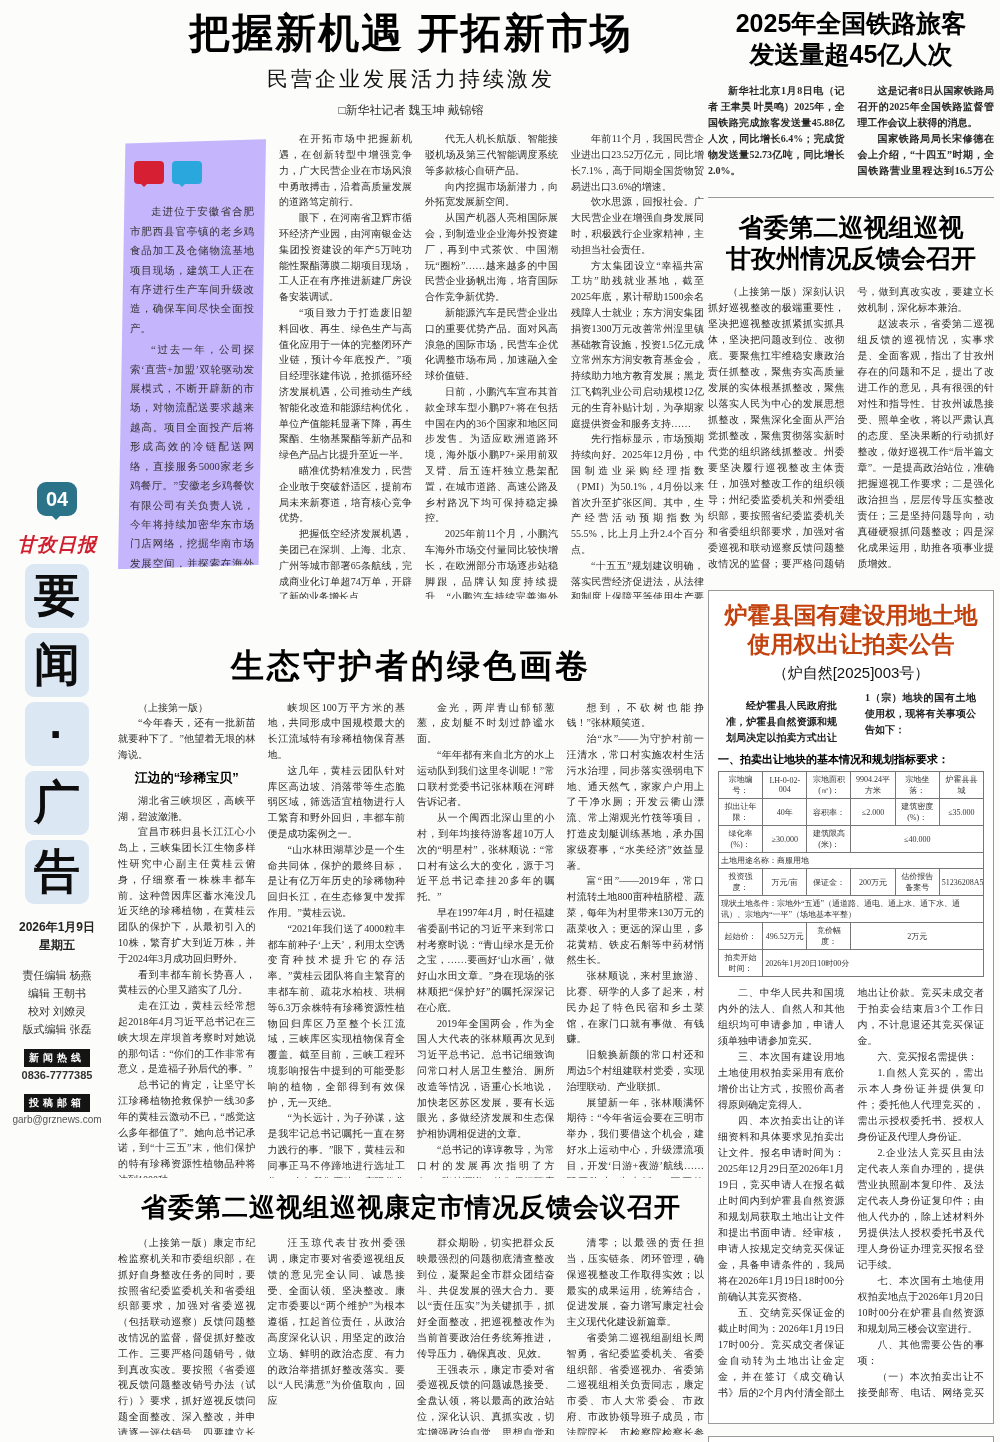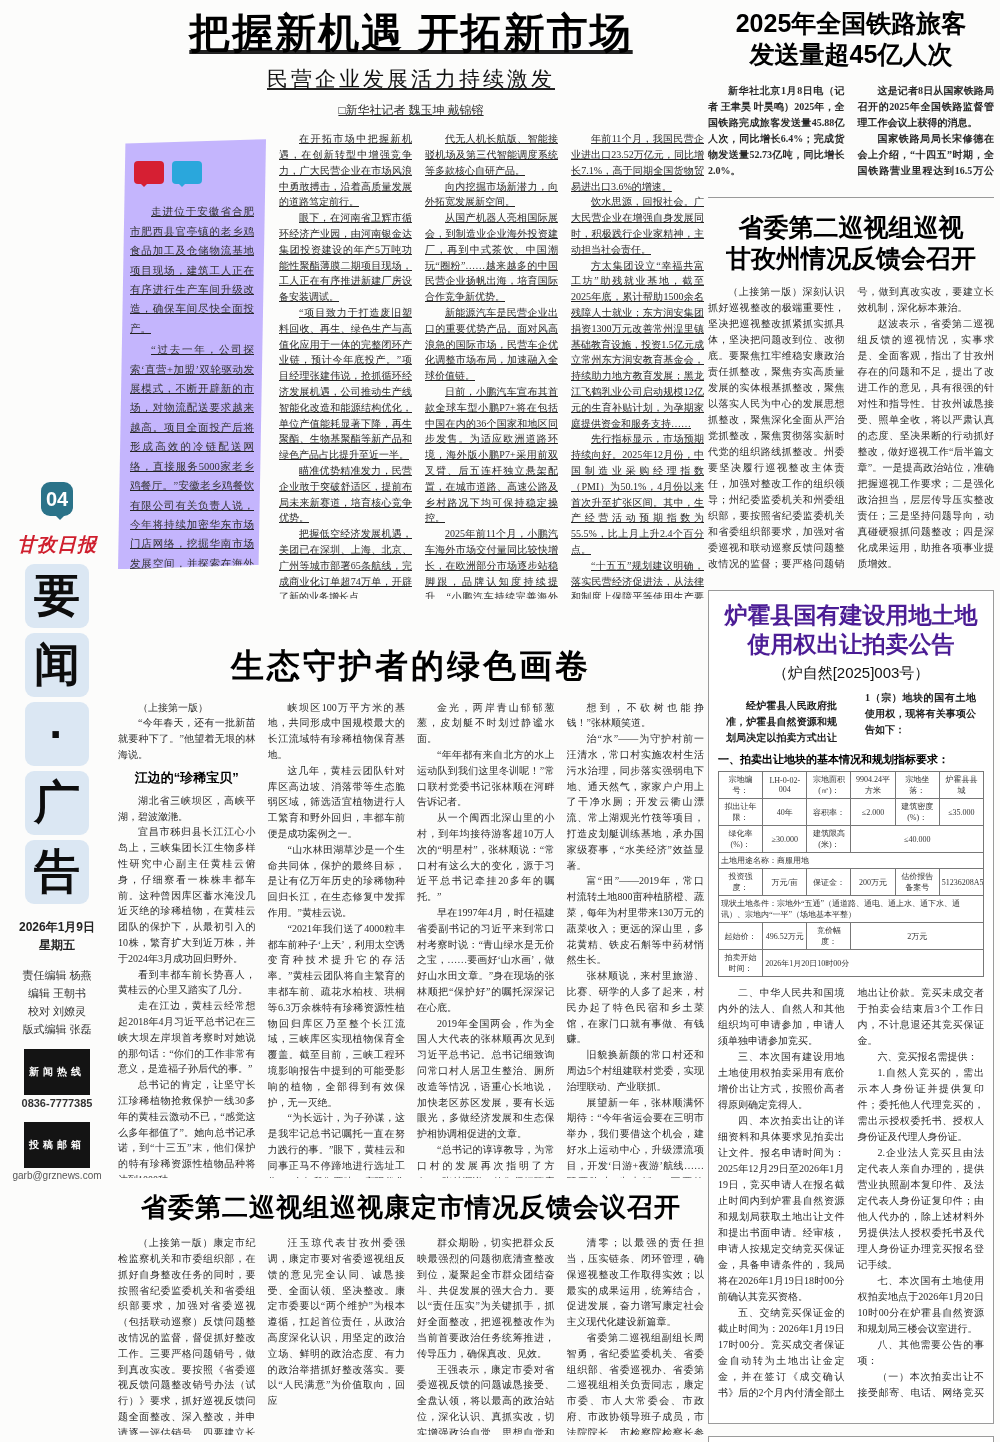--- a/index.html
+++ b/index.html
@@ -1,42 +1,42 @@
 <!DOCTYPE html>
 <html><head>
 <meta charset="utf-8">
 <style>
   html,body{margin:0;padding:0;background:#e9e9e9;}
   .page{position:relative;width:1000px;height:1442px;margin:0 auto;background:#fcfcfb;
         font-family:"Liberation Serif",serif;color:#222;overflow:hidden;}
   
   .sidebar{position:absolute;left:0;top:0;width:114px;height:100%;padding-top:482px;
            box-sizing:border-box;text-align:center;}
-  .page-badge{width:32px;height:34px;margin:0 auto;background:#2b7389;color:#fff;border-radius:9px;
+  .page-badge{width:40px;height:34px;margin:0 auto;background:#2b7389;color:#fff;border-radius:9px;
         font:700 20px/34px "Liberation Sans",sans-serif;position:relative;}
   .page-badge:after{content:"";position:absolute;left:14px;bottom:-9px;border:5px solid transparent;
         border-top-color:#2b7389;}
   .masthead{margin:16px auto 6px;color:#cf1f2e;font:italic 700 19px "Liberation Sans",sans-serif;
         letter-spacing:1px;}
   .section-box{width:64px;height:64px;margin:5px auto;background:#dbe7f3;border-radius:9px;
         display:flex;align-items:center;justify-content:center;
         font:700 46px "Liberation Sans",sans-serif;color:#0d0d0d;}
   .date-block{margin-top:14px;font:700 12px/1.5 "Liberation Sans",sans-serif;color:#222;}
   .staff-block{margin-top:12px;font:400 11px/1.65 "Liberation Sans",sans-serif;color:#333;}
   .black-label{display:inline-block;margin-top:10px;background:#141414;color:#fff;
-        font:700 10px/1 "Liberation Sans",sans-serif;padding:18px 5px;letter-spacing:4px;}
+        font:700 10px/1 "Liberation Sans",sans-serif;padding:4px 5px;letter-spacing:4px;}
   .hotline-number{font:700 11px/1.6 "Liberation Sans",sans-serif;color:#333;}
   .email-text{font:400 10px/1.5 "Liberation Sans",sans-serif;color:#555;}
   
   .colset{display:flex;gap:12px;overflow:hidden;}
   .col{flex:1;font-size:10px;line-height:1.58;text-align:justify;overflow:hidden;color:#2a2a2a;}
   .col p{margin:0;text-indent:2em;}
   p.subhead{font:700 13px "Liberation Sans",sans-serif;text-align:center;text-indent:0;margin:6px 0;color:#000;}
   
-  .lead{position:absolute;left:118px;top:10px;width:586px;text-decoration:underline;}
+  .lead{position:absolute;left:118px;top:10px;width:586px;}
   .lead-title{font:700 41px/1.15 "Liberation Sans",sans-serif;color:#000;text-align:center;letter-spacing:2px;}
   .lead-subtitle{font:400 21px/1.3 "Liberation Sans",sans-serif;color:#111;text-align:center;margin-top:8px;letter-spacing:3px;}
   .lead-byline{font:400 12px/1.4 "Liberation Serif",serif;color:#333;text-align:center;margin:10px 0 12px;}
   .lead-body{display:flex;gap:13px;height:468px;overflow:hidden;}
   .quote-box{flex:none;width:148px;height:430px;margin-top:8px;background:#c4b5fd;
         padding:16px 12px 12px;box-sizing:border-box;
         clip-path:polygon(5% 1%,100% 0,95% 99%,0 100%);}
   .bubble-row{margin:6px 0 14px 4px;}
   .bub{display:inline-block;width:30px;height:23px;border-radius:4px;position:relative;margin-right:8px;}
   .bub:after{content:"";position:absolute;left:5px;bottom:-8px;border:5px solid transparent;}
@@ -46,21 +46,21 @@
   
   .right-rail{position:absolute;left:708px;top:8px;width:286px;}
   .rail-title{font:700 25px/1.25 "Liberation Sans",sans-serif;color:#000;text-align:center;}
   .twocol{column-count:2;column-gap:13px;font-size:10px;line-height:1.6;text-align:justify;color:#2a2a2a;}
   .twocol p{margin:0;text-indent:2em;}
   .rail-body{margin-top:12px;height:102px;overflow:hidden;font-weight:bold;}
   .section-rule{border:0;border-top:1px solid #999;margin:12px 0 14px;}
   .ganzi-body{margin-top:10px;height:296px;overflow:hidden;}
   
   .auction{border:1px solid #9a9a9a;background:#fff;margin-top:10px;padding:10px 9px;box-sizing:border-box;}
-  .auction-title{font:700 23px/1.25 "Liberation Sans",sans-serif;color:#4c1d95;text-align:center;}
+  .auction-title{font:700 23px/1.25 "Liberation Sans",sans-serif;color:#c2410c;text-align:center;}
   .auction-docnum{font:400 15px/1.3 "Liberation Sans",sans-serif;text-align:center;margin:4px 0 8px;color:#111;}
   .auction-intro{column-count:2;column-gap:12px;font-size:10px;line-height:1.6;text-align:justify;}
   .auction-intro p{margin:8px;text-indent:2em;font-weight:bold;}
   .auction-h{font:700 11px/1.4 "Liberation Sans",sans-serif;margin:6px 0 4px;color:#000;}
   table.land{width:100%;border-collapse:collapse;font-size:8px;color:#333;table-layout:fixed;}
   table.land td{border:1px solid #777;padding:2px 2px;text-align:center;overflow:hidden;}
   table.land td.la{text-align:left;}
   .auction-body{margin-top:8px;height:428px;overflow:hidden;}
   .auction-body p{margin:0;text-indent:2em;}
   

